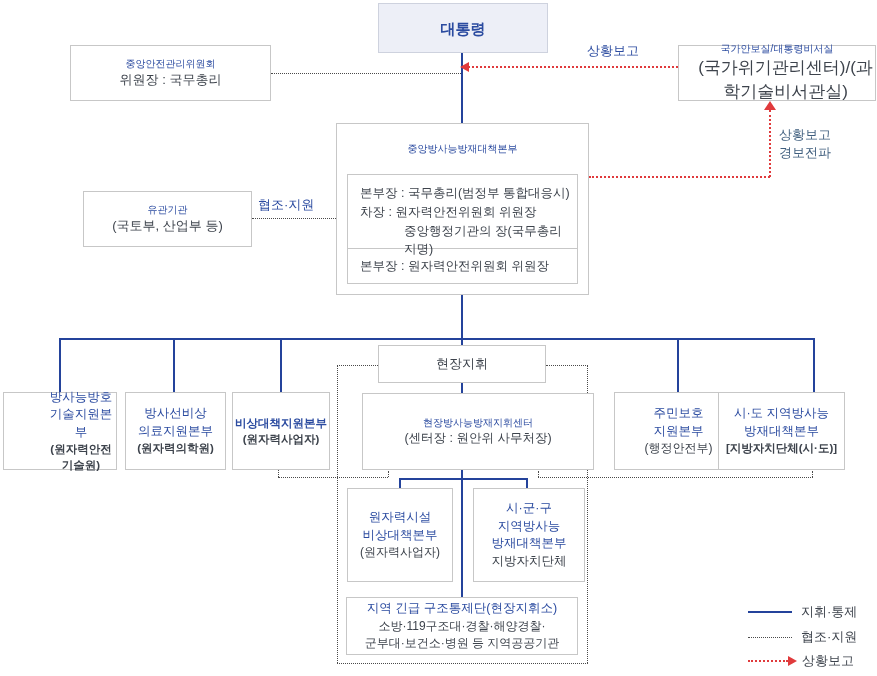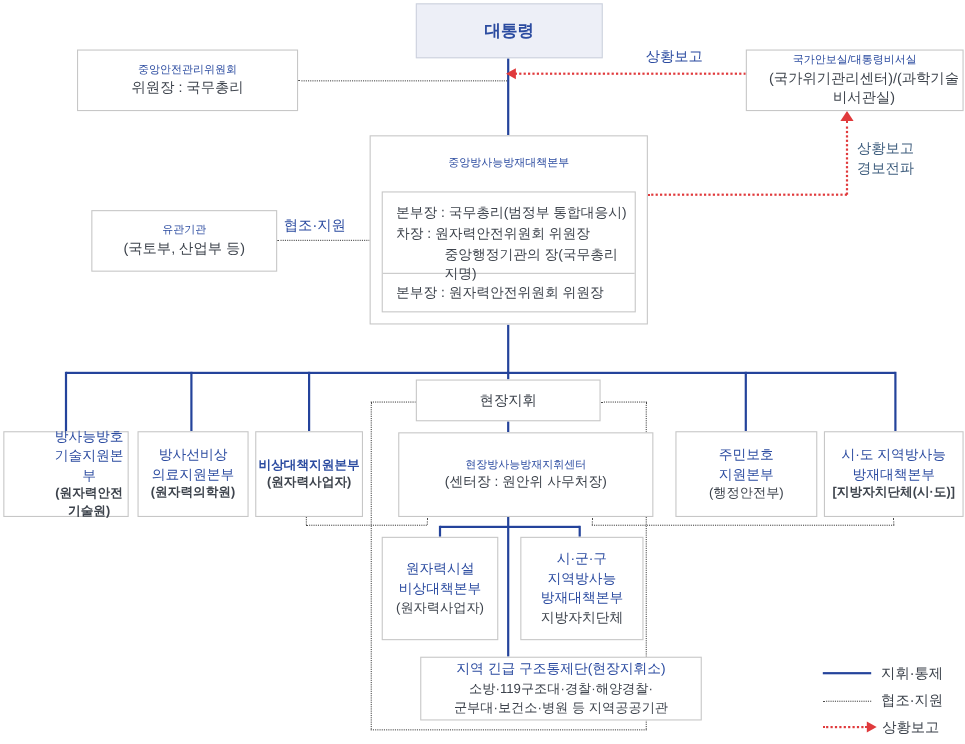--- a/index.html
+++ b/index.html
@@ -5,21 +5,21 @@
   html,body{margin:0;padding:0;background:#fff;}
   .stage{position:relative;width:877px;height:676px;background:#fff;overflow:hidden;
          font-family:"Liberation Sans","DejaVu Sans",sans-serif;}
   .box{position:absolute;box-sizing:border-box;background:#fff;border:1px solid #c7c7c7;
        display:flex;flex-direction:column;align-items:center;justify-content:center;
        text-align:center;line-height:1.4;}
   .blue{color:#2b4ba0;}
   .dark{color:#3d434c;}
   .slate{color:#3f5e7e;}
   .t15{font-size:15px;} .t14{font-size:10px;} .t13{font-size:13px;}
-  .t125{font-size:12.5px;} .t12{font-size:12px;text-align:right;} .t115{font-size:11.5px;font-weight:bold;} .t11{font-size:13px;padding-left:17px;}
+  .t125{font-size:12.5px;} .t12{font-size:12px;text-align:right;} .t115{font-size:11.5px;font-weight:bold;} .t11{font-size:17px;padding-left:17px;}
   .hline,.vline{position:absolute;}
   .bl-h{height:2px;background:#24439b;}
   .bl-v{width:2px;background:#24439b;}
   .dot-h{height:0;border-top:1.5px dotted #4a4a4a;}
   .dot-v{width:0;border-left:1.5px dotted #4a4a4a;}
   .red-h{height:0;border-top:2px dotted #e03a3c;}
   .red-v{width:0;border-left:2px dotted #e03a3c;}
   .arrow{position:absolute;width:0;height:0;}
   .arrow-left{border-top:5px solid transparent;border-bottom:5px solid transparent;border-right:9px solid #e03a3c;}
   .arrow-up{border-left:6px solid transparent;border-right:6px solid transparent;border-bottom:9px solid #e03a3c;}
@@ -138,40 +138,40 @@
     <div class="blue t14">현장방사능방재지휘센터</div>
     <div class="dark t125">(센터장 : 원안위 사무처장)</div>
   </div>
 
   <div class="box" style="left:614px;top:392px;width:129px;height:78px;">
     <div class="blue t125">주민보호</div>
     <div class="blue t125">지원본부</div>
     <div class="dark t12">(행정안전부)</div>
   </div>
 
-  <div class="box" style="left:749px;top:392px;width:127px;height:78px;">
+  <div class="box" style="left:718px;top:392px;width:127px;height:78px;">
     <div class="blue t125">시·도 지역방사능</div>
     <div class="blue t125">방재대책본부</div>
     <div class="dark t115">[지방자치단체(시·도)]</div>
   </div>
 
   <div class="box" style="left:347px;top:488px;width:106px;height:94px;">
     <div class="blue t125">원자력시설</div>
     <div class="blue t125">비상대책본부</div>
     <div class="dark t12">(원자력사업자)</div>
   </div>
 
   <div class="box" style="left:473px;top:488px;width:112px;height:94px;">
     <div class="blue t125">시·군·구</div>
     <div class="blue t125">지역방사능</div>
     <div class="blue t125">방재대책본부</div>
     <div class="dark t125">지방자치단체</div>
   </div>
 
-  <div class="box" style="left:346px;top:597px;width:256px;height:58px;margin-left:36px;">
+  <div class="box" style="left:346px;top:597px;width:232px;height:58px;">
     <div class="blue t125">지역 긴급 구조통제단(현장지휘소)</div>
     <div class="dark t12">소방·119구조대·경찰·해양경찰·</div>
     <div class="dark t12">군부대·보건소·병원 등 지역공공기관</div>
   </div>
 
   <div class="legend-row" style="left:748px;top:604px;width:128px;height:16px;">
     <div class="bl-h" style="position:relative;width:44px;"></div>
     <div class="dark t13" style="margin-left:9px;">지휘·통제</div>
   </div>
   <div class="legend-row" style="left:748px;top:629px;width:128px;height:16px;">

